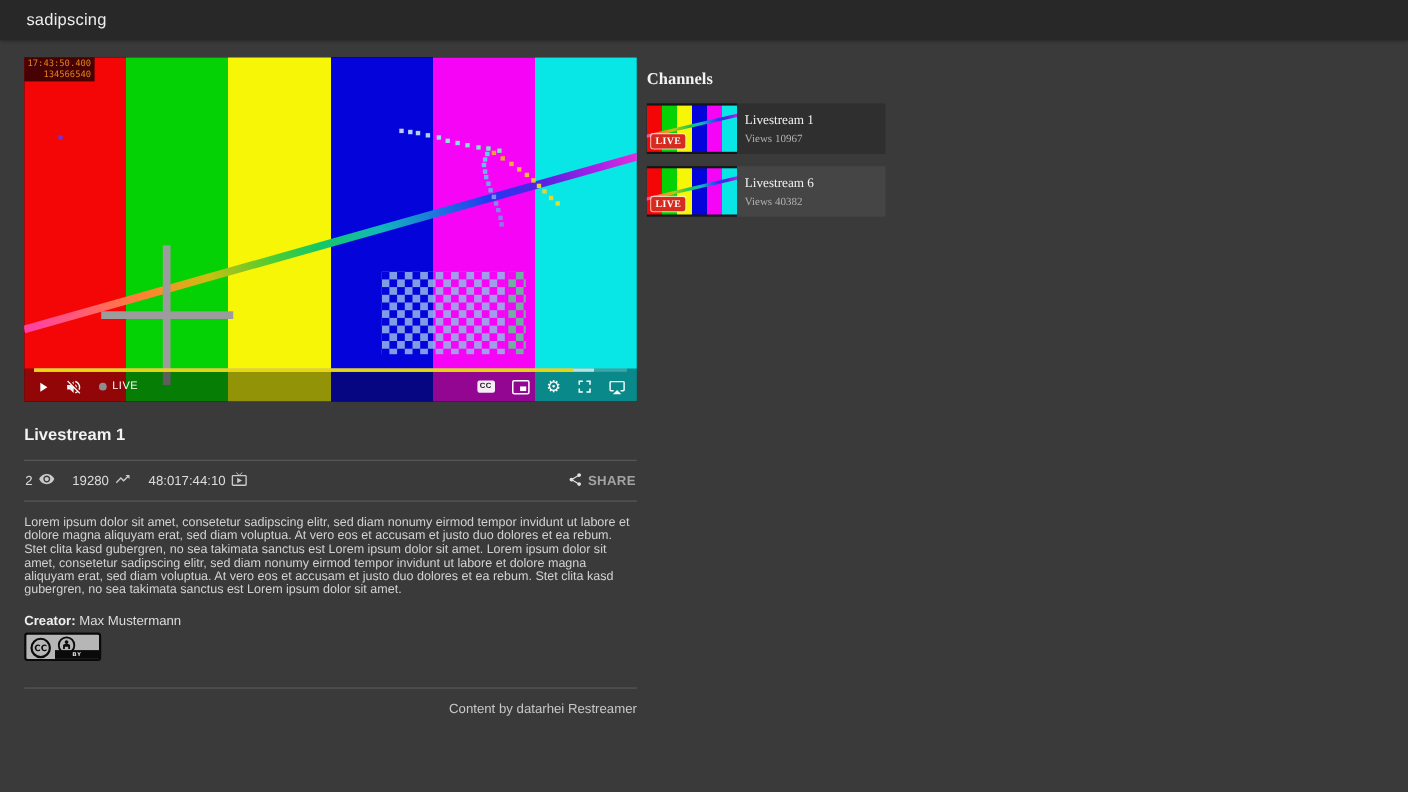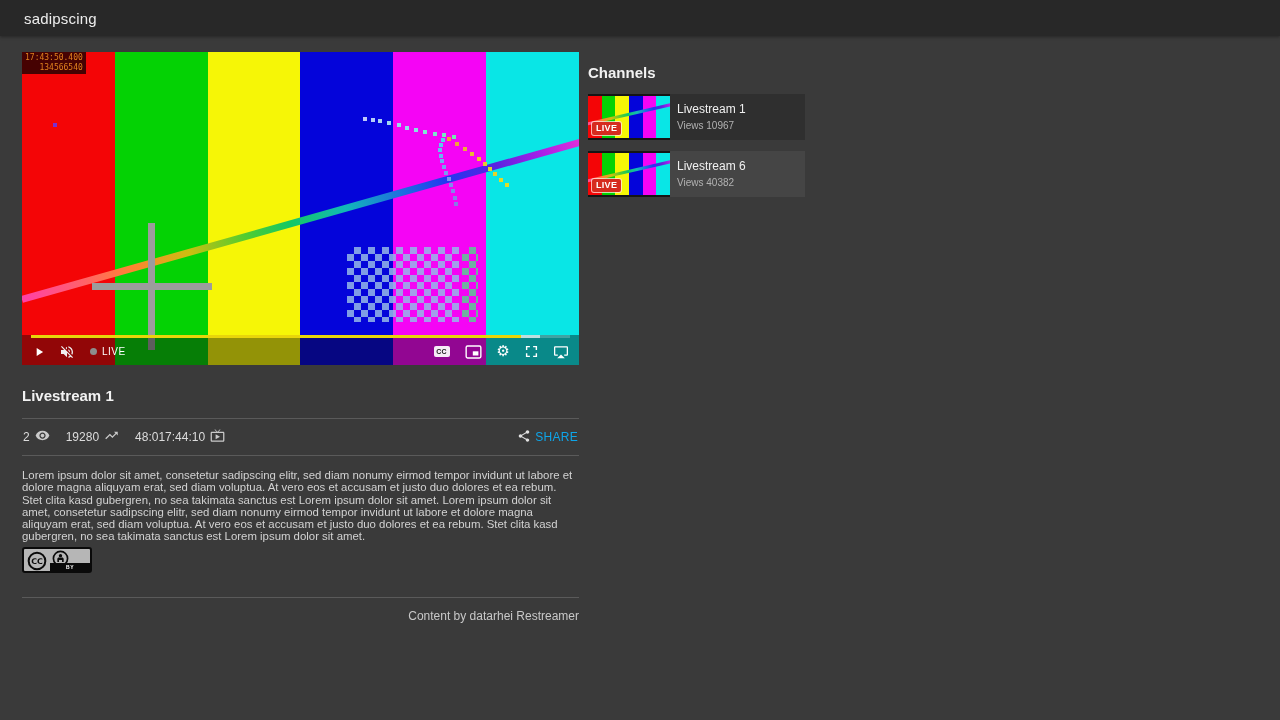--- a/index.html
+++ b/index.html
@@ -7,21 +7,21 @@
     background:#3a3a3a; font-family:"Liberation Sans", sans-serif; color:#e8e8e8; }
 
   
   .appbar { height:36px; background:#282828; display:flex; align-items:center;
     padding:0 24px; box-shadow:0 1px 3px rgba(0,0,0,.35); }
   .appbar .title { font-size:15px; color:#ededed; letter-spacing:.2px; }
 
   
   .content { display:flex; padding:16px 0 0 22px; }
   .col-left { width:557px; }
-  .col-right { width:217px; margin-left:9px; }
+  .col-right { width:217px; margin-left:9px;font-family:Liberation Serif, serif; }
 
   
   .player { position:relative; width:557px; height:313px; overflow:hidden; background:#000; }
   .bars { position:absolute; inset:0; }
   .pattern-layer { position:absolute; inset:0; z-index:1; }
   .dot { position:absolute; width:4px; height:4px; }
   .rainbow-line { position:absolute; left:0; top:244px; width:580px; height:7px;
     transform:rotate(-15.74deg); transform-origin:0 50%; }
   .cross-v { position:absolute; left:126px; top:171px; width:7px; height:127px; background:#9c9c9c; }
   .cross-h { position:absolute; left:70px; top:231px; width:120px; height:7px; background:#9c9c9c; }
@@ -53,22 +53,22 @@
     color:#1a1a1a; font-size:7px; font-weight:bold; display:flex; align-items:center;
     justify-content:center; letter-spacing:.3px; }
   .gear { font-family:"DejaVu Sans", sans-serif; font-size:15px; color:#fff; line-height:1; }
 
   
   .v-title { font-size:15px; font-weight:bold; color:#f2f2f2; margin-top:22px; }
   .divider { height:1px; background:#5a5a5a; margin-top:14px; }
   .stats { display:flex; align-items:center; padding:9px 1px; font-size:12px; color:#dcdcdc; }
   .stat { display:flex; align-items:center; margin-right:16px; }
   .stat svg, .share svg { margin-left:5px; }
-  .share { display:flex; align-items:center; cursor:pointer; font-weight:normal;
-    letter-spacing:.3px; font-size:12px; color:#0ea5e9; }
+  .share { display:flex; align-items:center; cursor:pointer; font-weight:bold;
+    letter-spacing:.3px; font-size:12px; color:#a3a3a3; }
   .share svg { margin:0 4px 0 0; }
   .desc { margin-top:13px; font-size:11.4px; line-height:12.3px; color:#d2d2d2; width:557px; }
   .creator { margin-top:14px; font-size:12px; line-height:14px; color:#ddd; }
   .creator b { color:#efefef; }
 
   
   .cc-badge { position:relative; width:70px; height:26px; margin-top:4px; background:#b6b6b6;
     border:2px solid #0a0a0a; border-radius:3px; cursor:pointer; }
   .cc-badge svg { position:absolute; }
   .cc-logo { left:3px; top:2px; }
@@ -250,20 +250,23 @@
               <path fill="#e2e2e2" d="M18 16.08c-.76 0-1.44.3-1.96.77L8.91 12.7c.05-.23.09-.46.09-.7s-.04-.47-.09-.7l7.05-4.11c.54.5 1.25.81 2.04.81 1.66 0 3-1.34 3-3s-1.34-3-3-3-3 1.34-3 3c0 .24.04.47.09.7L8.04 9.81C7.5 9.31 6.79 9 6 9c-1.66 0-3 1.34-3 3s1.34 3 3 3c.79 0 1.5-.31 2.04-.81l7.12 4.16c-.05.21-.08.43-.08.65 0 1.61 1.31 2.92 2.92 2.92s2.92-1.31 2.92-2.92-1.31-2.92-2.92-2.92z"></path>
             </svg>
         </span>
         <span>SHARE</span>
       </span>
     </div>
     <div class="divider" style="margin-top:0"></div>
 
     <p class="desc">Lorem ipsum dolor sit amet, consetetur sadipscing elitr, sed diam nonumy eirmod tempor invidunt ut labore et dolore magna aliquyam erat, sed diam voluptua. At vero eos et accusam et justo duo dolores et ea rebum. Stet clita kasd gubergren, no sea takimata sanctus est Lorem ipsum dolor sit amet. Lorem ipsum dolor sit amet, consetetur sadipscing elitr, sed diam nonumy eirmod tempor invidunt ut labore et dolore magna aliquyam erat, sed diam voluptua. At vero eos et accusam et justo duo dolores et ea rebum. Stet clita kasd gubergren, no sea takimata sanctus est Lorem ipsum dolor sit amet.</p>
 
+    <div class="creator">
+      <b>Creator:</b><span> Max Mustermann</span>
+    </div>
 
     <div class="cc-badge">
       <svg class="cc-logo" width="20" height="20" viewBox="0 0 24 24">
         <circle cx="12" cy="12" r="10" fill="#b6b6b6" stroke="#0a0a0a" stroke-width="2.4"></circle>
         <text x="12" y="15.5" font-size="9.5" font-weight="bold" font-family="DejaVu Sans, sans-serif" text-anchor="middle" fill="#0a0a0a">CC</text>
       </svg>
       <svg class="cc-person" width="17" height="17" viewBox="0 0 24 24">
         <circle cx="12" cy="12" r="10" fill="#b6b6b6" stroke="#0a0a0a" stroke-width="2.4"></circle>
         <circle cx="12" cy="8" r="2.4" fill="#0a0a0a"></circle>
         <path d="M7.5 17v-4.2c0-1.3 1-2.3 2.3-2.3h4.4c1.3 0 2.3 1 2.3 2.3V17h-2.4v-3h-4.2v3H7.5z" fill="#0a0a0a"></path>

